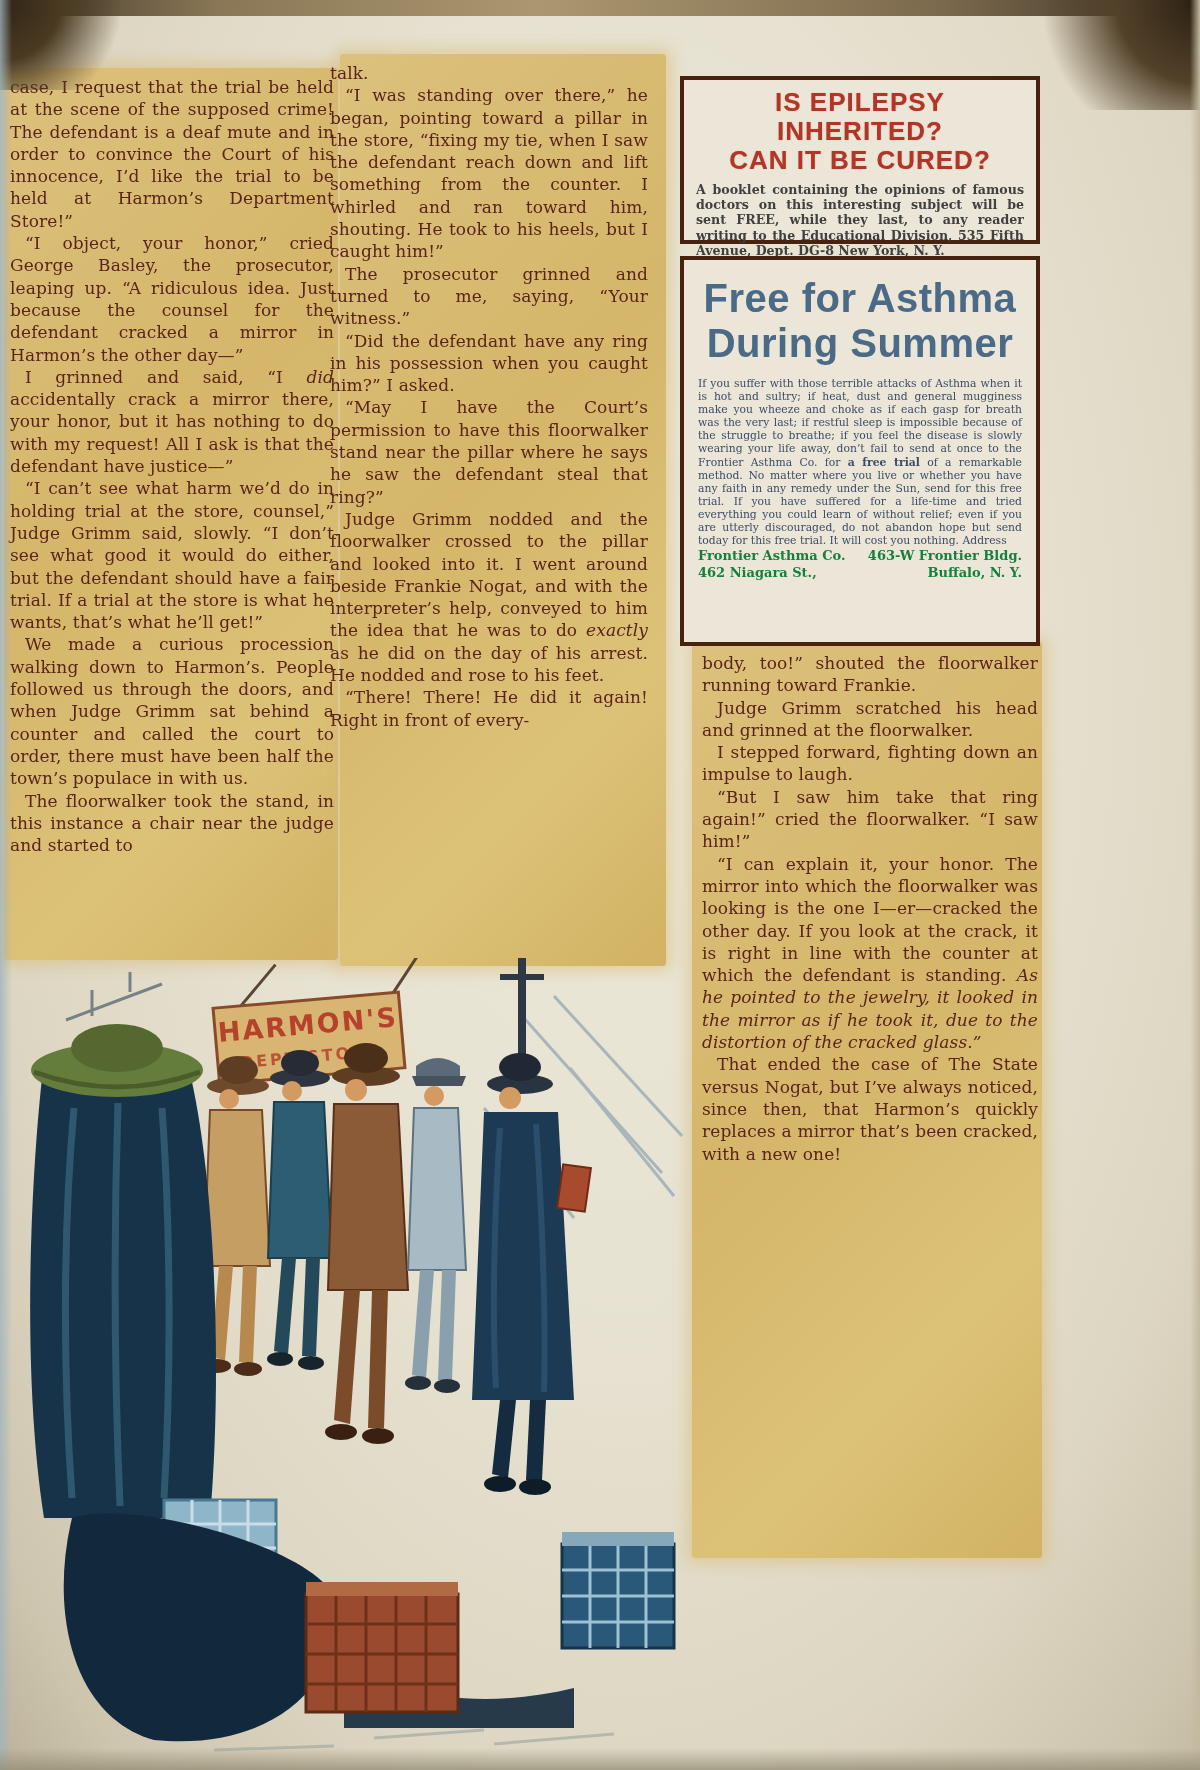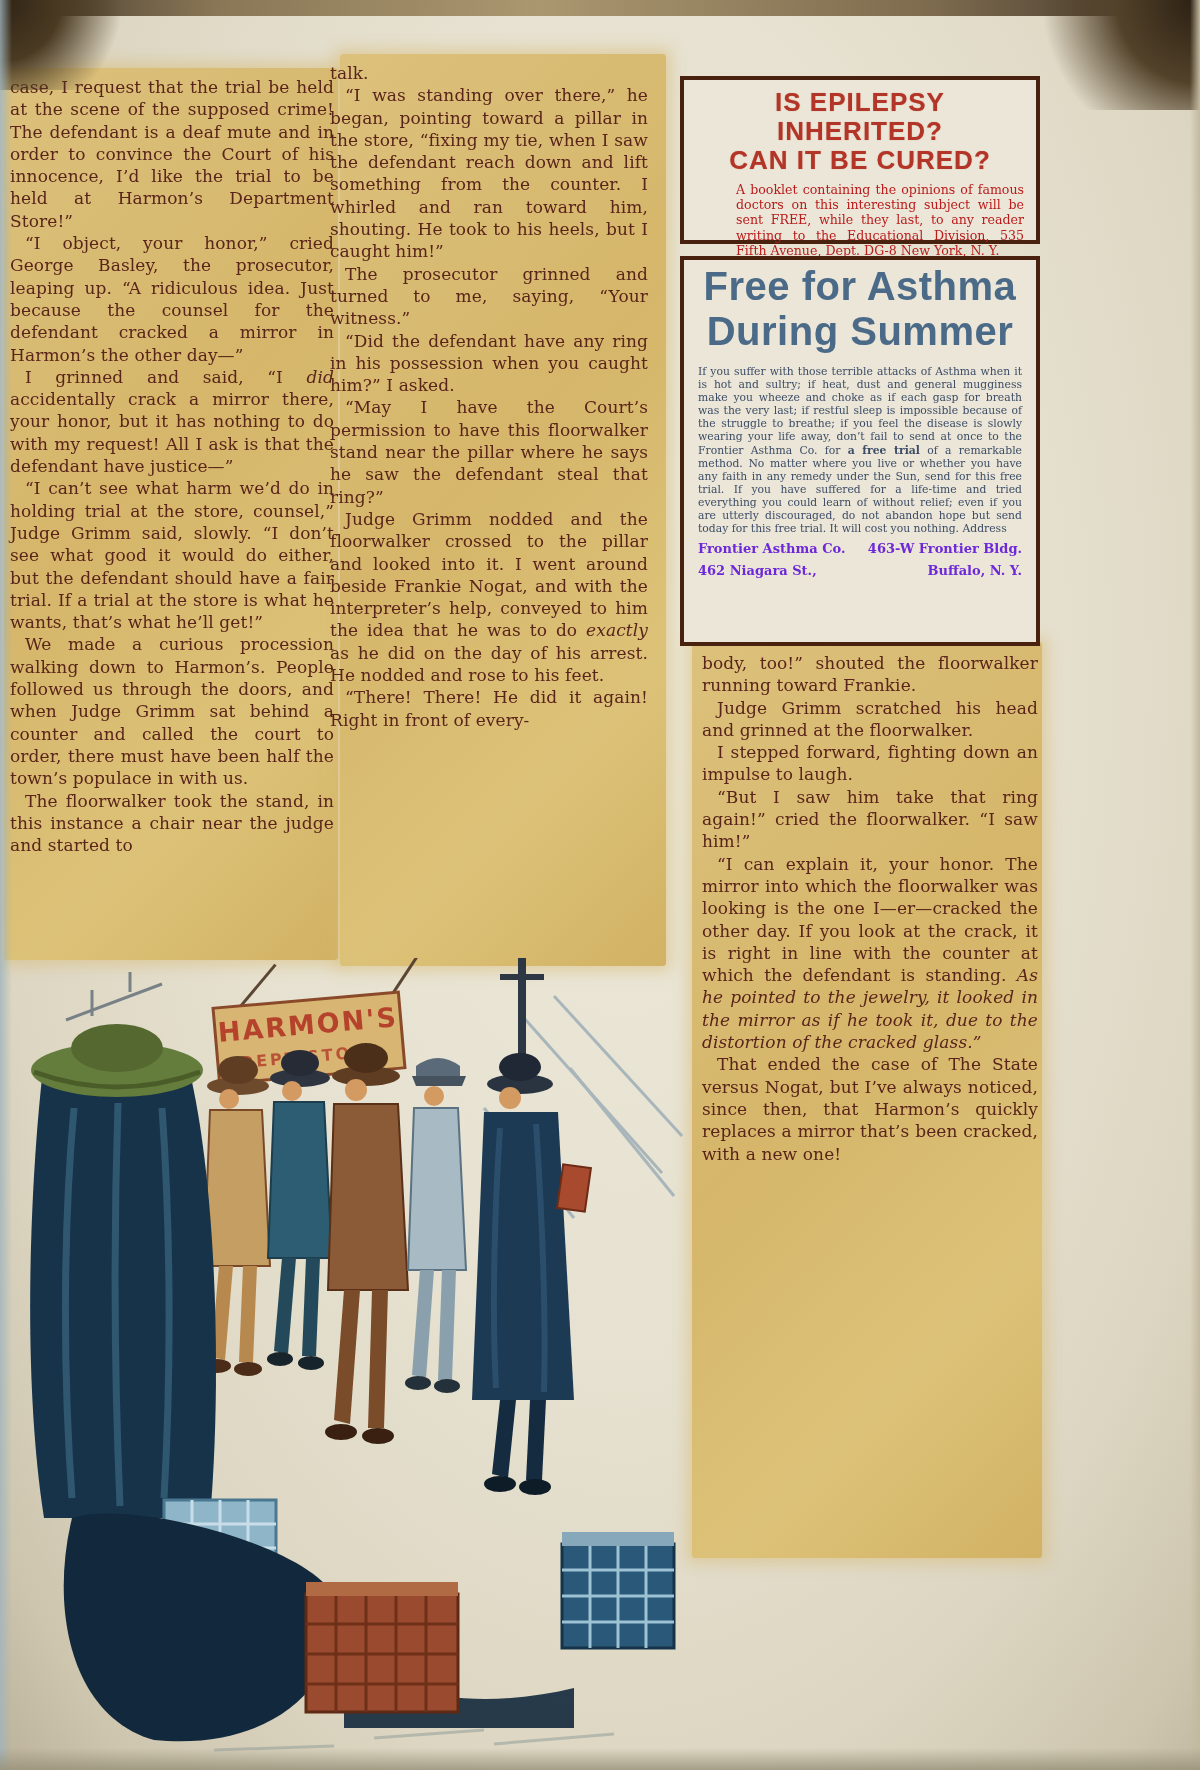--- a/index.html
+++ b/index.html
@@ -45,28 +45,28 @@
   .col-mid{left:330px;top:62px;width:318px;}
   .col-right{left:702px;top:652px;width:336px;}
 
   
   .ad-box{position:absolute;left:680px;width:360px;box-sizing:border-box;
     border:4px solid #48220f;background:#ebe6d7;}
   #ad-epilepsy{top:76px;height:168px;padding:8px 12px 6px;}
   .ep-head{font-family:"Liberation Sans",sans-serif;font-weight:bold;color:#b23527;
     text-align:center;font-size:26px;line-height:29px;letter-spacing:1px;
     text-shadow:0 0 1px rgba(178,53,39,.5);}
-  .ep-body{margin-top:7px;color:#b91c1c;font-size:12.6px;line-height:15.2px;
-    text-align:justify;font-weight:normal;margin-left:40px;}
-  #ad-asthma{top:256px;height:390px;padding:4px 14px 8px;}
+  .ep-body{margin-top:7px;color:#404040;font-size:12.6px;line-height:15.2px;
+    text-align:justify;font-weight:bold;}
+  #ad-asthma{top:256px;height:390px;padding:16px 14px 8px;}
   .as-head{font-family:"Liberation Sans",sans-serif;font-weight:bold;color:#4a6a88;
     text-align:center;font-size:40px;line-height:45px;letter-spacing:.5px;}
   .as-body{margin-top:11px;color:#3c4c66;font-size:10.8px;line-height:13.1px;text-align:justify;}
-  .as-addr{display:flex;justify-content:space-between;color:#6d28d9;font-weight:bold;
-    font-size:13px;line-height:17px;margin-top:5px;}
+  .as-addr{display:flex;justify-content:space-between;color:#15803d;font-weight:bold;
+    font-size:13px;line-height:17px;}
 
   .illus{position:absolute;left:14px;top:958px;width:676px;height:800px;}
 </style>
 </head>
 <body>
 
 <div class="page">
 
   <div class="hl hl-left"></div>
   <div class="hl hl-mid"></div>

